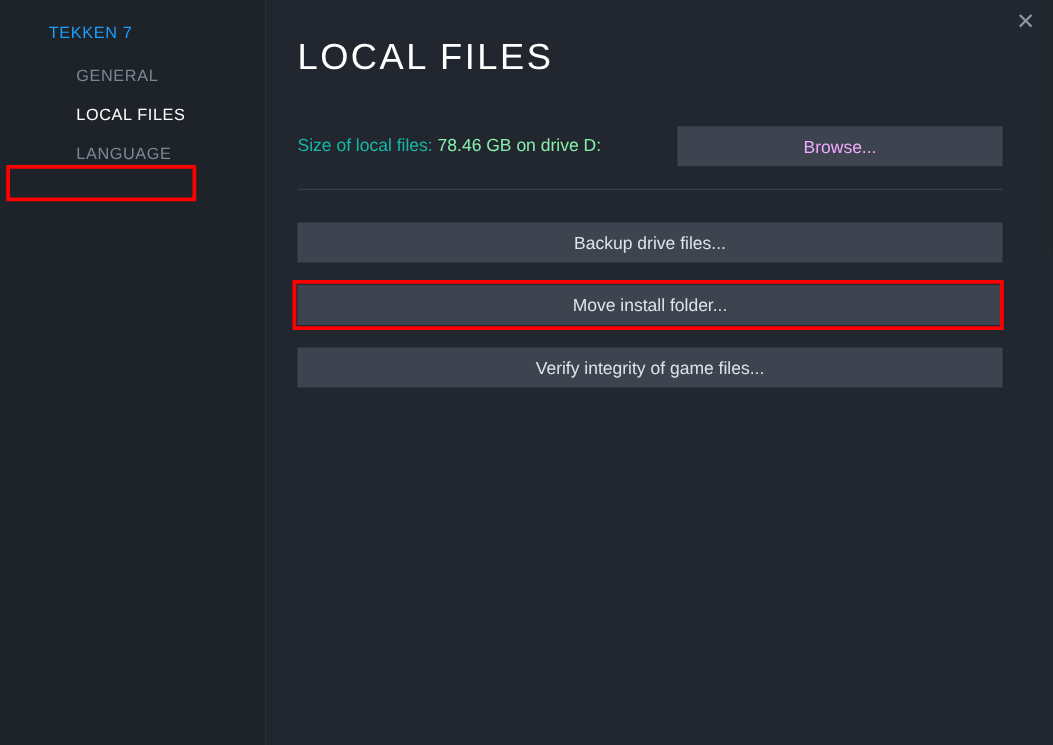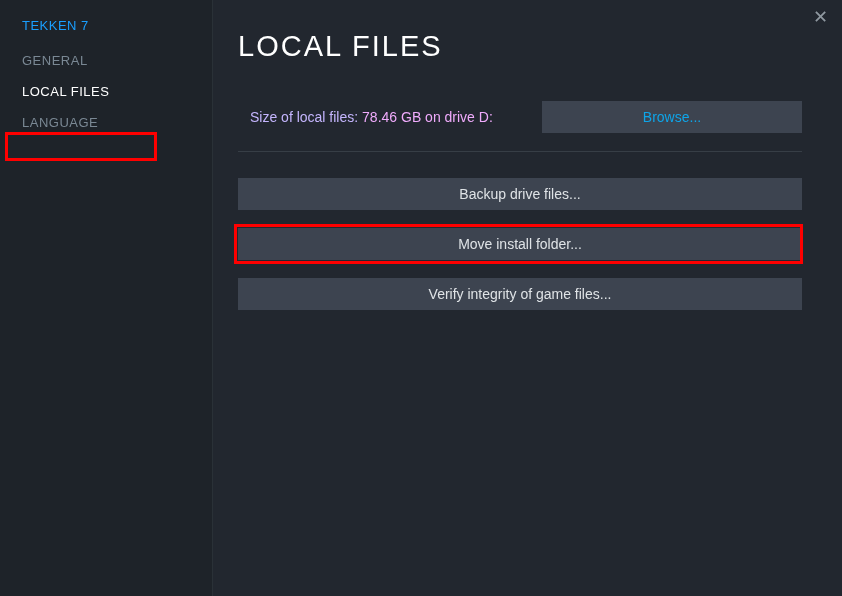--- a/index.html
+++ b/index.html
@@ -15,38 +15,39 @@
       overflow: hidden;
       position: relative;
     }
     .container {
       display: flex;
       height: 100%;
     }
     .sidebar {
       width: 213px;
       background: #1e2329;
-      padding: 18px 0;
+      padding: 18px 17px;
       border-right: 1px solid rgba(80, 90, 100, 0.25);
     }
     .game-title {
       color: #1a9fff;
       font-size: 13px;
       font-weight: 500;
       letter-spacing: 0.5px;
       padding: 0 22px 12px 22px;
       text-transform: uppercase;
     }
     .sidebar-item {
       padding: 8px 22px;
       color: #7a8894;
       font-size: 13px;
       letter-spacing: 0.5px;
       text-transform: uppercase;
       cursor: pointer;
+      margin-left: 22px;
     }
     .sidebar-item.active {
       color: #ffffff;
     }
     .highlight-sidebar {
       position: absolute;
       border: 3px solid #ff0000;
       left: 5px;
       top: 132px;
       width: 152px;
@@ -67,31 +68,30 @@
       text-transform: uppercase;
       margin-bottom: 38px;
     }
     .size-row {
       display: flex;
       align-items: center;
       justify-content: space-between;
       margin-bottom: 18px;
     }
     .size-text {
-      color: #c4b5fd;
+      color: #14b8a6;
       font-size: 14px;
-      margin-left: 12px;
     }
     .size-value {
-      color: #f0abfc;
+      color: #86efac;
       font-size: 14px;
     }
     .browse-btn {
       background: #3d4450;
-      color: #0ea5e9;
+      color: #f0abfc;
       border: none;
       font-size: 14px;
       width: 260px;
       height: 32px;
       cursor: pointer;
       text-align: center;
     }
     .divider {
       border: none;
       border-top: 1px solid rgba(120, 130, 140, 0.25);

